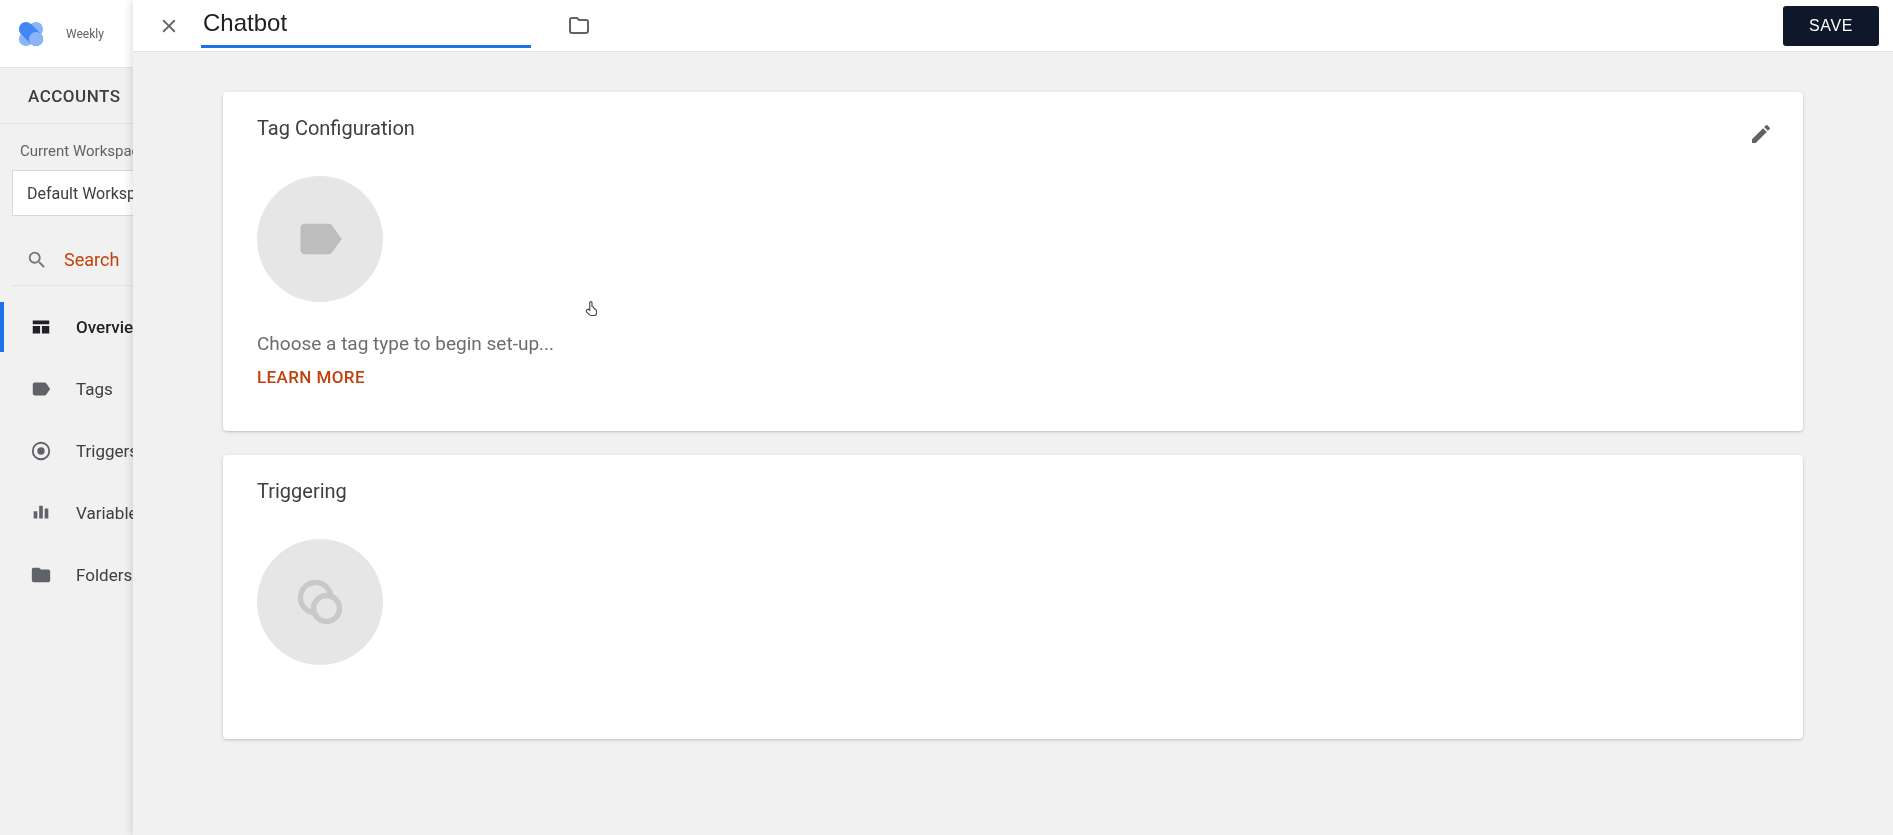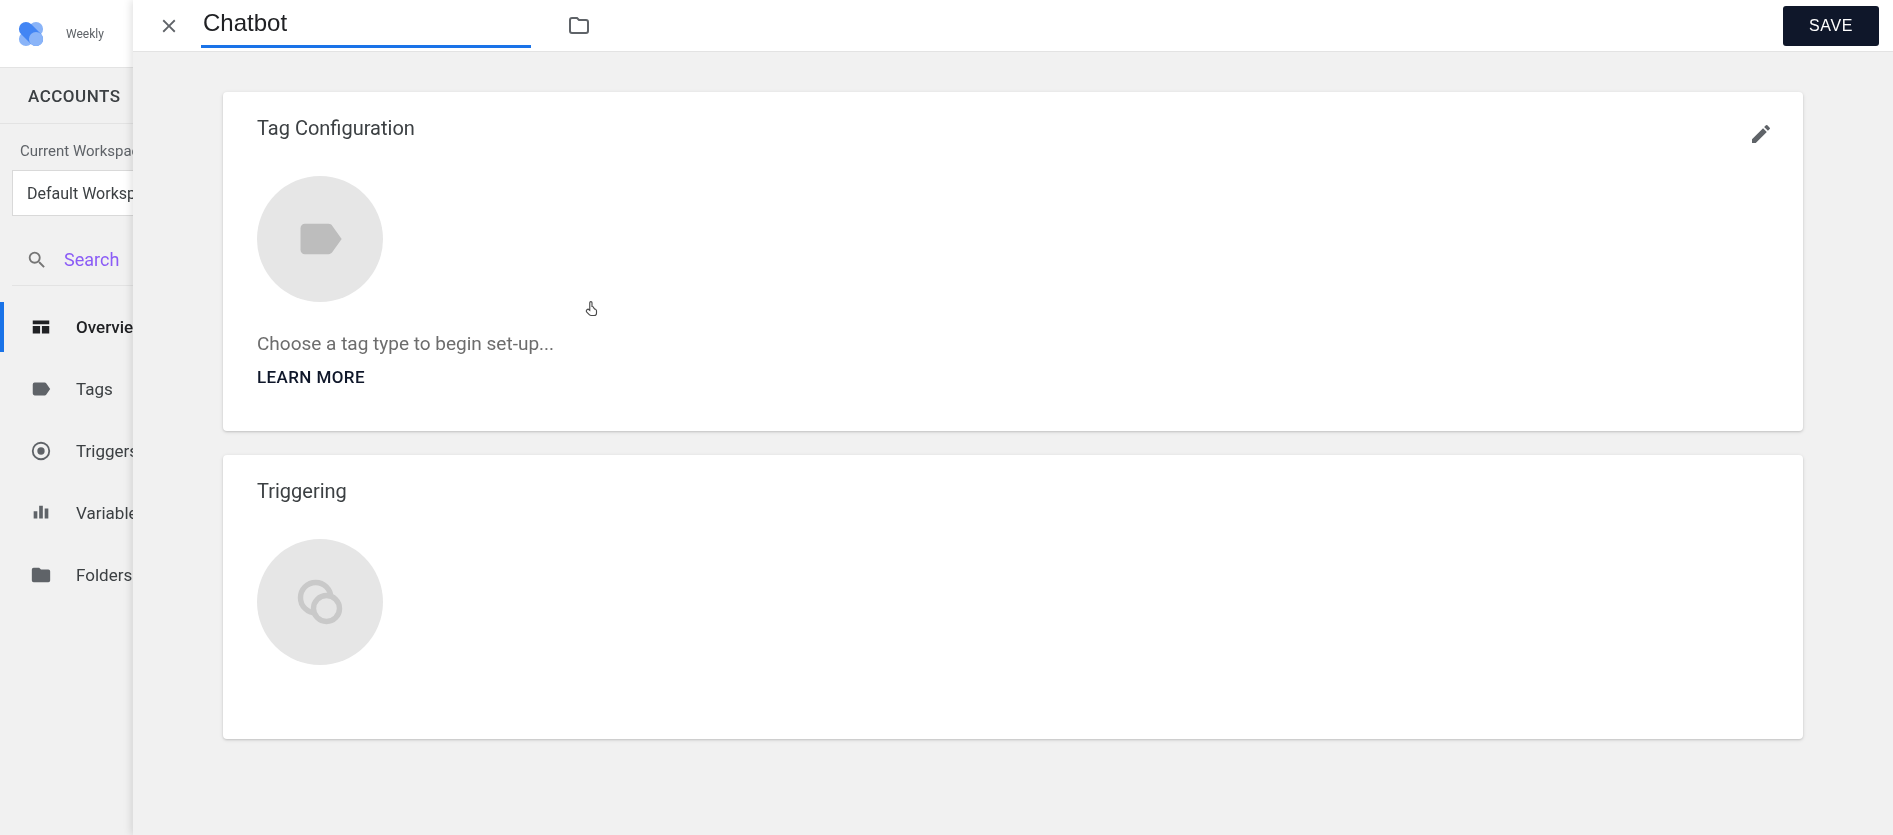--- a/index.html
+++ b/index.html
@@ -38,21 +38,21 @@
     display:flex; align-items:center; padding:0 14px;
     font-size:16px; color:#3c4043;
   }
   .bg-search {
     margin: 18px 12px 0 12px; height: 52px;
     display:flex; align-items:center; gap:16px;
     padding:0 14px; color:#757575;
     border-bottom: 1px solid #e3e3e3;
   }
   .bg-search svg { width:22px; height:22px; fill:#757575; }
-  .bg-search-text { font-size:18px; color:#8b5cf6; }
+  .bg-search-text { font-size:18px; color:#c2410c; }
   .bg-nav { margin-top: 10px; }
   .bg-nav-item {
     display:flex; align-items:center; gap:24px;
     height: 62px; padding-left: 30px;
     font-size: 17px; color:#3c4043;
   }
   .bg-nav-item.active {
     position: relative; font-weight:500; color:#202124;
   }
   .bg-nav-item.active::before{
@@ -124,21 +124,21 @@
     display:flex; flex-direction:column; align-items:flex-start;
   }
   .big-circle{
     width:126px;height:126px;border-radius:50%;
     background:#e6e6e6; display:flex;align-items:center;justify-content:center;
     margin-bottom: 30px;
   }
   .big-circle svg{width:52px;height:52px;}
   .hint-text{ font-size:19px; color:#6d6d6d; margin-bottom:12px;}
   .learn-more{
-    font-size:17px; color:#0f172a; font-weight:500; letter-spacing:.4px;
+    font-size:17px; color:#c2410c; font-weight:500; letter-spacing:.4px;
     text-decoration:none; cursor:pointer;
   }
 
   .cursor-hand{
     position:absolute; left:450px; top:297px; pointer-events:none;
   }
   .cursor-hand svg{width:18px;height:22px;fill:#4a4a4a;}
 </style>
 </head>
 <body>

